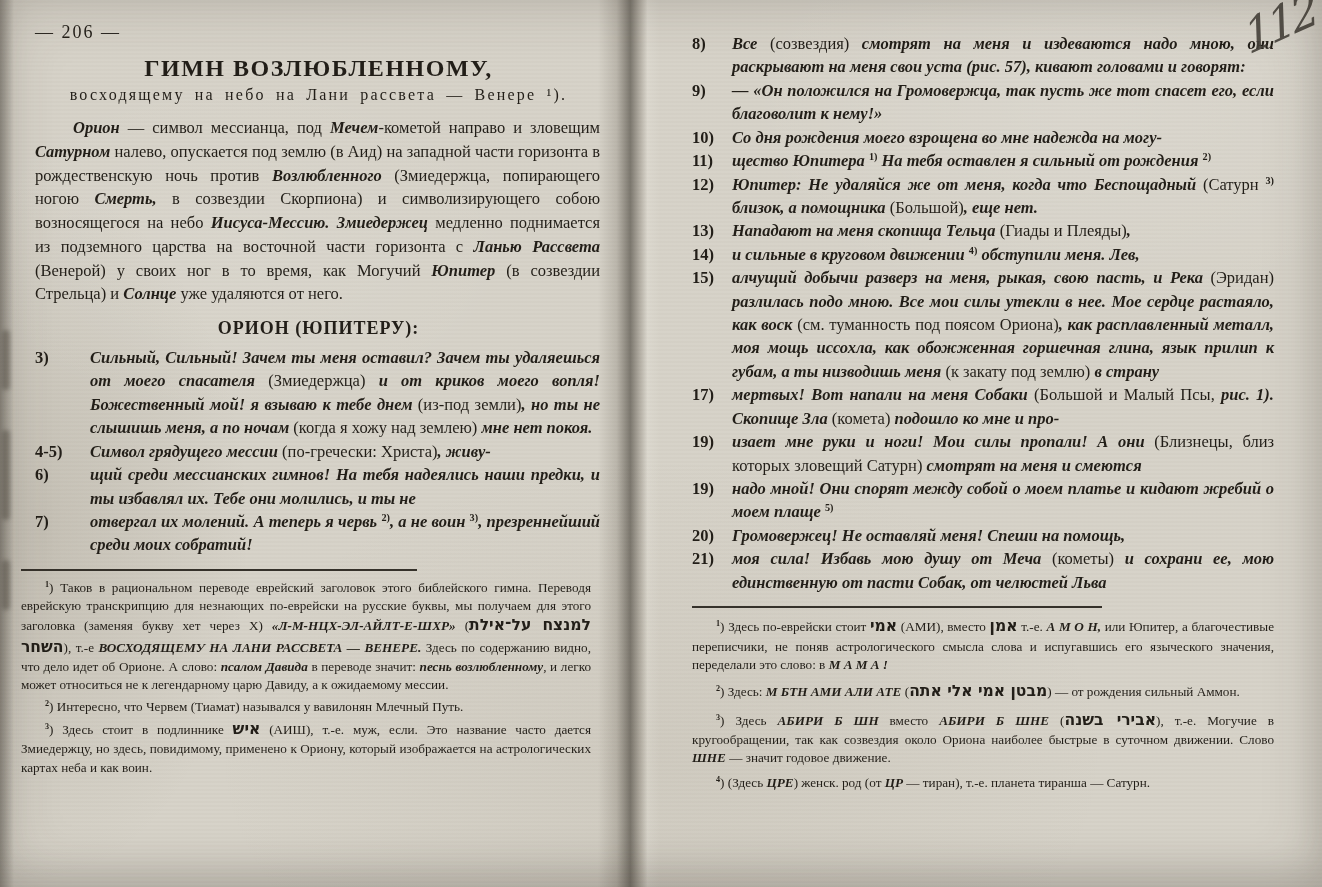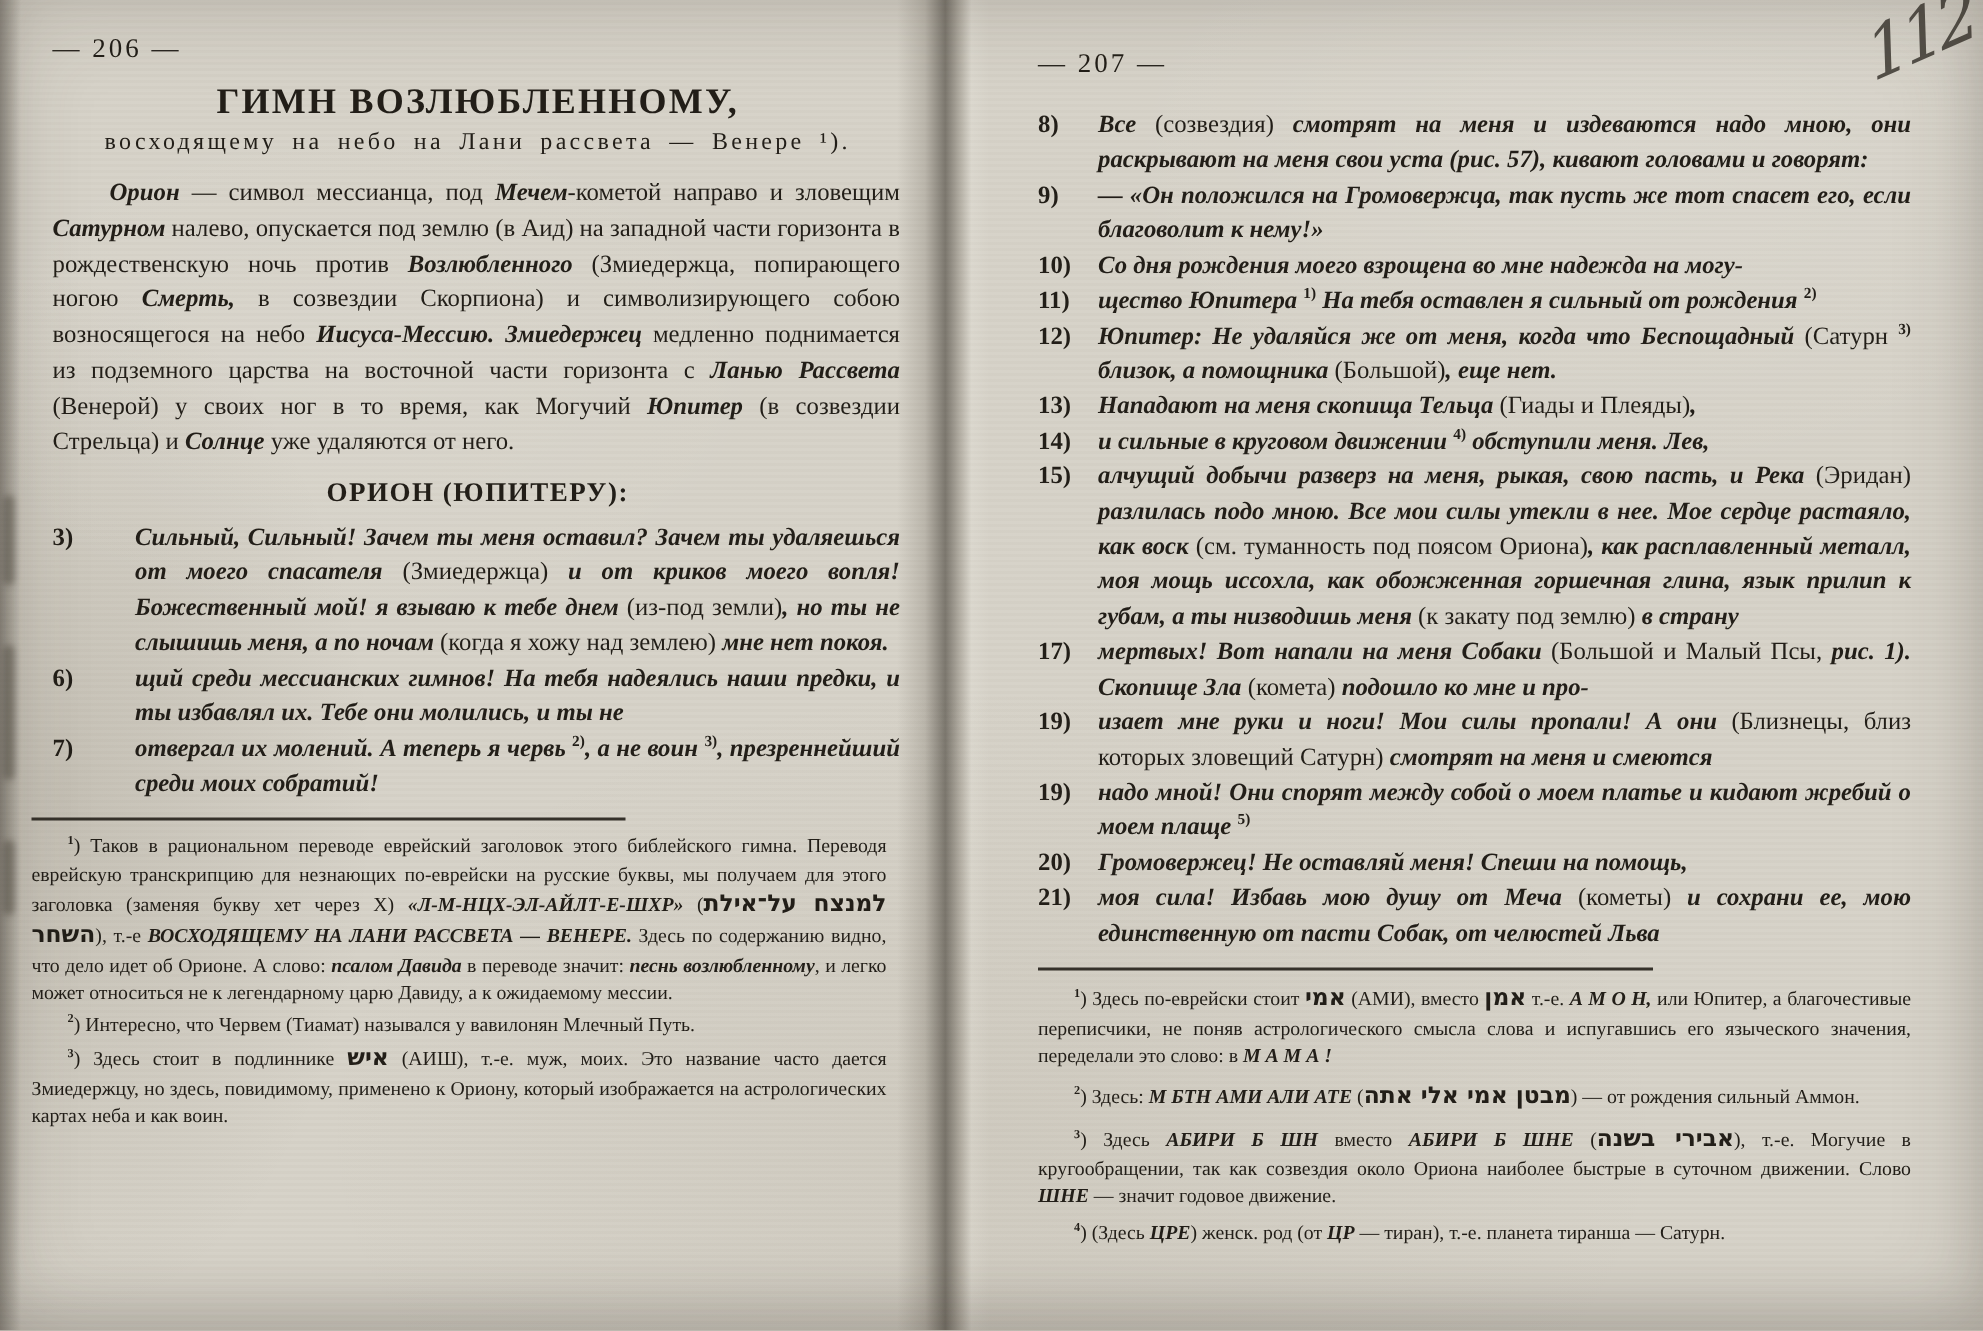--- a/index.html
+++ b/index.html
@@ -72,36 +72,39 @@
     <div class="hymn-title">ГИМН ВОЗЛЮБЛЕННОМУ,</div>
     <div class="hymn-subtitle">восходящему на небо на Лани рассвета — Венере ¹).</div>
     <div class="intro"><span class="b">Орион</span><span class="i"> — символ мессианца, под </span><span class="b">Мечем</span><span class="i">-кометой направо и зловещим </span><span class="b">Сатурном</span><span class="i"> налево, опускается под землю (в Аид) на западной части горизонта в рождественскую ночь против </span><span class="b">Возлюбленного</span><span class="i"> (Змиедержца, попирающего ногою </span><span class="b">Смерть,</span><span class="i"> в созвездии Скорпиона) и символизирующего собою возносящегося на небо </span><span class="b">Иисуса-Мессию. </span><span class="b">Змиедержец</span><span class="i"> медленно поднимается из подземного царства на восточной части горизонта с </span><span class="b">Ланью Рассвета</span><span class="i"> (Венерой) у своих ног в то время, как Могучий </span><span class="b">Юпитер</span><span class="i"> (в созвездии Стрельца) и </span><span class="b">Солнце</span><span class="i"> уже удаляются от него.</span></div>
     <div class="sechead">ОРИОН (ЮПИТЕРУ):</div>
 
     <div class="vrow">
       <div class="vnum">3)</div>
       <div class="vtext"><span class="b">Сильный, Сильный! Зачем ты меня оставил? Зачем ты удаляешься от моего спасателя </span><span class="i">(Змиедержца)</span><span class="b"> и от криков моего вопля! Божественный мой! я взываю к тебе днем </span><span class="i">(из-под земли)</span><span class="b">, но ты не слышишь меня, а по ночам </span><span class="i">(когда я хожу над землею)</span><span class="b"> мне нет покоя.</span></div>
     </div>
     <div class="vrow">
+      <div class="vnum">4-5)</div>
+      <div class="vtext"><span class="b">Символ грядущего мессии </span><span class="i">(по-гречески: Христа)</span><span class="b">, живу-</span></div>
+    </div>
+    <div class="vrow">
       <div class="vnum">6)</div>
       <div class="vtext"><span class="b">щий среди мессианских гимнов!  На тебя надеялись наши предки, и ты избавлял их.  Тебе они молились, и ты не</span></div>
     </div>
     <div class="vrow">
       <div class="vnum">7)</div>
       <div class="vtext"><span class="b">отвергал их молений.  А теперь я червь </span><span class="fsup">2)</span><span class="b">, а не воин </span><span class="fsup">3)</span><span class="b">, презреннейший среди моих собратий!</span></div>
     </div>
 
     <div class="fnsep"></div>
     <div class="fn"><span class="fsup">1</span><span>) Таков в рациональном переводе еврейский заголовок этого библейского гимна. Переводя еврейскую транскрипцию для незнающих по-еврейски на русские буквы, мы получаем для этого заголовка (заменяя букву </span><span class="i">хет</span><span> через X) </span><span class="b">«Л-М-НЦХ-ЭЛ-АЙЛТ-Е-ШХР»</span><span> (</span><span class="heb">למנצח על־אילת השחר</span><span>), т.-е </span><span class="b">ВОСХОДЯЩЕМУ НА ЛАНИ РАССВЕТА — ВЕНЕРЕ.</span><span> Здесь по содержанию видно, что дело идет об Орионе. А слово: </span><span class="b">псалом Давида</span><span> в переводе значит: </span><span class="b">песнь возлюбленному</span><span>, и легко может относиться не к легендарному царю Давиду, а к ожидаемому мессии.</span></div>
     <div class="fn"><span class="fsup">2</span><span>) Интересно, что Червем (Тиамат) назывался у вавилонян Млечный Путь.</span></div>
-    <div class="fn"><span class="fsup">3</span><span>) Здесь стоит в подлиннике </span><span class="heb">איש</span><span> (АИШ), т.-е. </span><span class="i">муж, моих.</span><span>  Это название часто дается Змиедержцу, но здесь, повидимому, применено к Ориону, который изображается на астрологических картах неба и как воин.</span></div>
+    <div class="fn"><span class="fsup">3</span><span>) Здесь стоит в подлиннике </span><span class="heb">איש</span><span> (АИШ), т.-е. </span><span class="i">муж, если.</span><span>  Это название часто дается Змиедержцу, но здесь, повидимому, применено к Ориону, который изображается на астрологических картах неба и как воин.</span></div>
   </div>
 
   <div class="page" id="page-right">
-    <div class="pagehead">— 207 —</div>
 
     <div class="vrow">
       <div class="vnum">8)</div>
       <div class="vtext"><span class="b">Все </span><span class="i">(созвездия)</span><span class="b"> смотрят на меня и издеваются надо мною, они раскрывают на меня свои уста (рис. 57), кивают головами и говорят:</span></div>
     </div>
     <div class="vrow">
       <div class="vnum">9)</div>
       <div class="vtext"><span class="b">— «Он положился на Громовержца, так пусть же тот спасет его, если благоволит к нему!»</span></div>
     </div>
     <div class="vrow">

